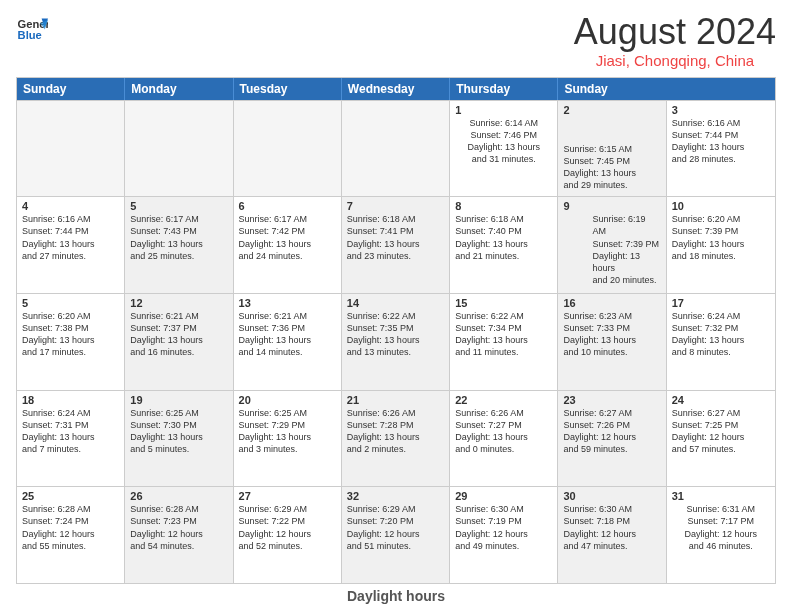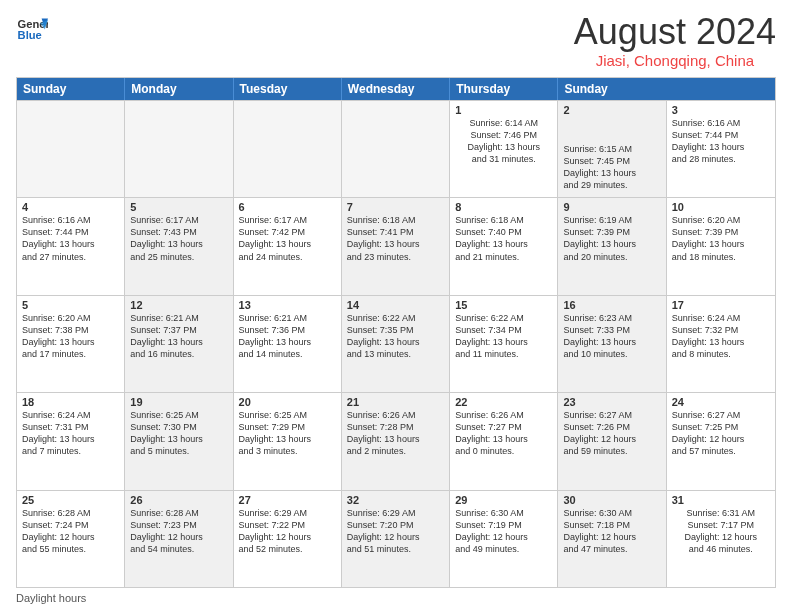--- a/index.html
+++ b/index.html
@@ -92,24 +92,25 @@
       font-size: 11px;
       font-weight: bold;
       margin-bottom: 1px;
     }
     .cell-text {
       font-size: 9px;
       line-height: 1.35;
       color: #333;
     }
     .footer-note {
-      font-size: 11px;
+      font-size: 14px;
       color: #555;
       margin-top: 4px;
-      text-align: left;
+      text-align: center;
+      font-weight: bold;
     }
   </style>
 </head>
 <body>
 
 <div class="page">
   <div class="header">
     <div class="logo">
       <svg class="logo-icon" viewBox="0 0 40 40">
         <text x="2" y="20" font-size="14" font-weight="bold" fill="#333">General</text>
@@ -192,21 +193,21 @@
           </div>
           <div class="cal-cell">
             <div class="day-num">8</div>
             <div class="cell-text" style="white-space: pre-line;">Sunrise: 6:18 AM
 Sunset: 7:40 PM
 Daylight: 13 hours
 and 21 minutes.</div>
           </div>
           <div class="cal-cell shaded">
             <div class="day-num">9</div>
-            <div class="cell-text" style="white-space: pre-line;">Sunrise: 6:19 AM
+            <div class="cell-text" style="white-space: pre-line; margin-left: 29px;">Sunrise: 6:19 AM
 Sunset: 7:39 PM
 Daylight: 13 hours
 and 20 minutes.</div>
           </div>
           <div class="cal-cell">
             <div class="day-num">10</div>
             <div class="cell-text" style="white-space: pre-line;">Sunrise: 6:20 AM
 Sunset: 7:39 PM
 Daylight: 13 hours
 and 18 minutes.</div>

